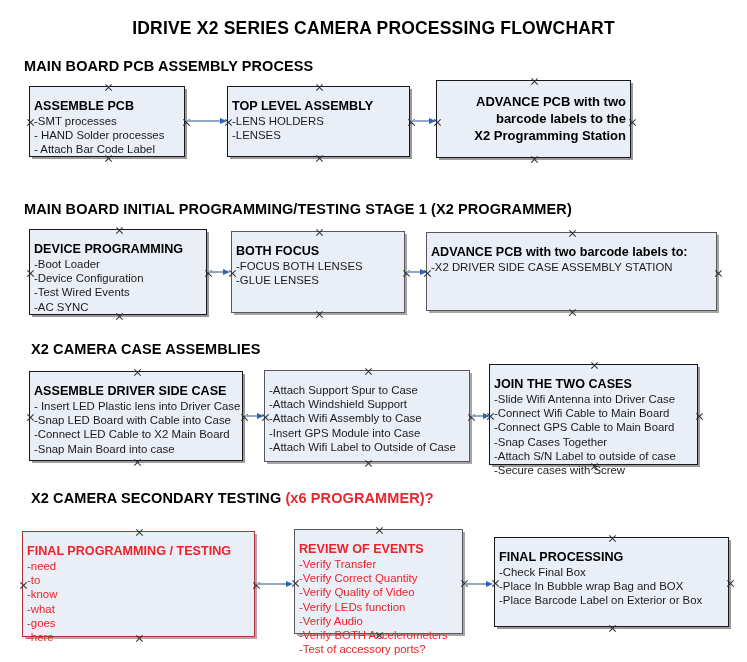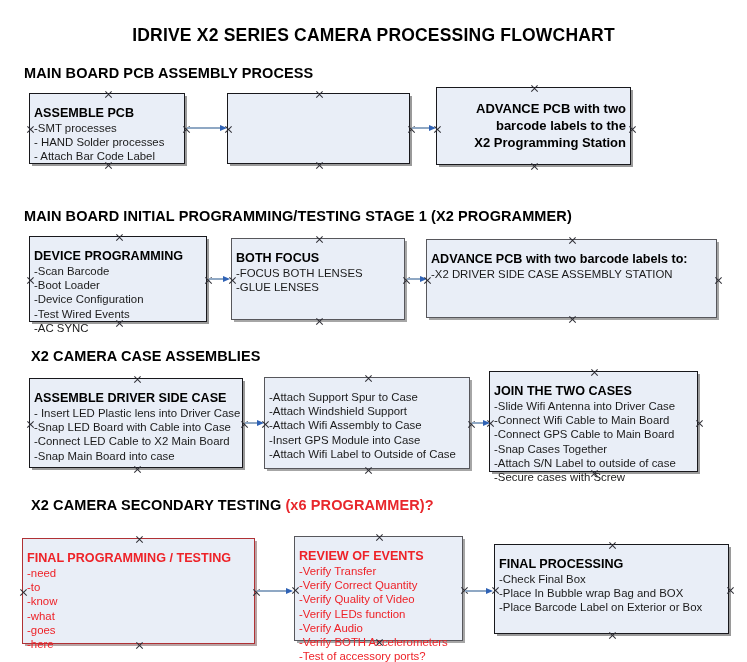--- a/index.html
+++ b/index.html
@@ -3,21 +3,21 @@
 <meta charset="utf-8">
 <style>
   html,body{margin:0;padding:0;}
   body{
     width:747px;height:662px;
     background:#ffffff;
     font-family:"Liberation Sans", sans-serif;
     overflow:hidden;
     position:relative;
   }
-  #canvas{position:relative;width:747px;height:554px;margin-top:7px;}
+  #canvas{position:relative;width:747px;height:554px;}
 
   
   .doc-title{
     position:absolute;
     left:0;width:747px;top:18px;
     text-align:center;
     font-size:17.5px;font-weight:bold;color:#000000;
     letter-spacing:.2px;
   }
   .section-title{
@@ -101,20 +101,25 @@
     <div class="handle" style="left:0;top:35px;"></div>
     <div class="handle" style="left:156px;top:35px;"></div>
   </div>
 
   <div class="arrow" style="left:187px;top:121px;width:40px;">
     <div class="shaft"></div>
     <div class="head"></div>
   </div>
 
   <div class="box" style="left:227px;top:86px;width:183px;height:71px;">
+    <div class="inner">
+      <div class="b-title">TOP LEVEL ASSEMBLY</div>
+      <div class="b-line">-LENS HOLDERS</div>
+      <div class="b-line">-LENSES</div>
+    </div>
     <div class="handle" style="left:91px;top:0;"></div>
     <div class="handle" style="left:91px;top:71px;"></div>
     <div class="handle" style="left:0;top:35px;"></div>
     <div class="handle" style="left:183px;top:35px;"></div>
   </div>
 
   <div class="arrow" style="left:412px;top:121px;width:24px;">
     <div class="shaft"></div>
     <div class="head"></div>
   </div>
@@ -129,21 +134,20 @@
     <div class="handle" style="left:97px;top:78px;"></div>
     <div class="handle" style="left:0;top:41px;"></div>
     <div class="handle" style="left:195px;top:41px;"></div>
   </div>
 
   <div class="section-title" style="left:24px;top:201px;">MAIN BOARD INITIAL PROGRAMMING/TESTING STAGE 1 (X2 PROGRAMMER)</div>
 
   <div class="box" style="left:29px;top:229px;width:178px;height:86px;">
     <div class="inner">
       <div class="b-title">DEVICE PROGRAMMING</div>
-      <div class="b-line">-Scan Barcode</div>
       <div class="b-line">-Boot Loader</div>
       <div class="b-line">-Device Configuration</div>
       <div class="b-line">-Test Wired Events</div>
       <div class="b-line">-AC SYNC</div>
     </div>
     <div class="handle" style="left:89px;top:0;"></div>
     <div class="handle" style="left:89px;top:86px;"></div>
     <div class="handle" style="left:0;top:43px;"></div>
     <div class="handle" style="left:178px;top:43px;"></div>
   </div>

